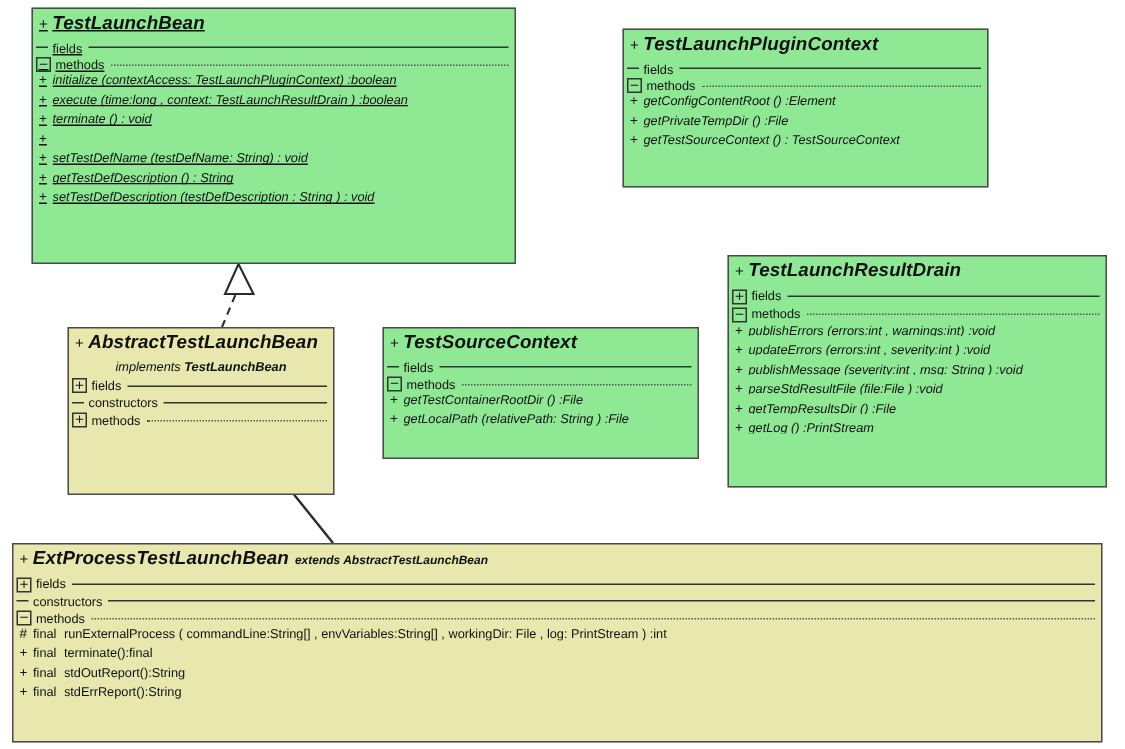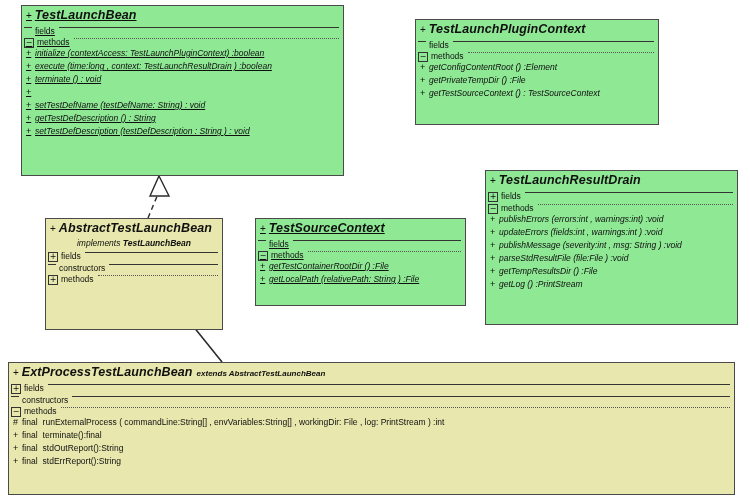--- a/index.html
+++ b/index.html
@@ -57,20 +57,21 @@
     text-align: center;
     font-size: 8.5px;
     font-style: italic;
     font-weight: bold;
     white-space: nowrap;
   }
   .class-subheader .sub-kw { font-weight: normal; }
 
   .section-bar {
     display: flex;
+    align-items: center;
     padding: 1px 4px 1px 2px;
     white-space: nowrap;
   }
   .sec-toggle {
     display: inline-block;
     width: 8px;
     height: 8px;
     line-height: 7px;
     text-align: center;
     font-size: 8px;
@@ -238,21 +239,21 @@
       <span class="sec-toggle">−</span>
       <span class="sec-label">methods</span>
       <span class="sec-rule dotted"></span>
     </div>
     <div class="member-row">
       <span class="m-vis">+</span>
       <span class="m-sig">publishErrors (errors:int ,  warnings:int) :void</span>
     </div>
     <div class="member-row">
       <span class="m-vis">+</span>
-      <span class="m-sig">updateErrors (fields:int ,  warnings:int ) :void</span>
+      <span class="m-sig">updateErrors (errors:int ,  severity:int ) :void</span>
     </div>
     <div class="member-row">
       <span class="m-vis">+</span>
       <span class="m-sig">publishMessage (severity:int ,  msg: String ) :void</span>
     </div>
     <div class="member-row">
       <span class="m-vis">+</span>
       <span class="m-sig">parseStdResultFile (file:File ) :void</span>
     </div>
     <div class="member-row">
@@ -283,21 +284,21 @@
       <span class="sec-label">constructors</span>
       <span class="sec-rule"></span>
     </div>
     <div class="section-bar">
       <span class="sec-toggle">+</span>
       <span class="sec-label">methods</span>
       <span class="sec-rule dotted"></span>
     </div>
   </div>
 
-  <div class="uml-class green" style="left:255px; top:218px; width:211px; height:88px;text-decoration:underline;">
+  <div class="uml-class green" style="left:255px; top:218px; width:211px; height:88px;">
     <div class="class-header">
       <span class="cls-vis">+</span><span class="cls-name">TestSourceContext</span>
     </div>
     <div class="section-bar">
       <span class="sec-dash"></span>
       <span class="sec-label">fields</span>
       <span class="sec-rule"></span>
     </div>
     <div class="section-bar">
       <span class="sec-toggle">−</span>

